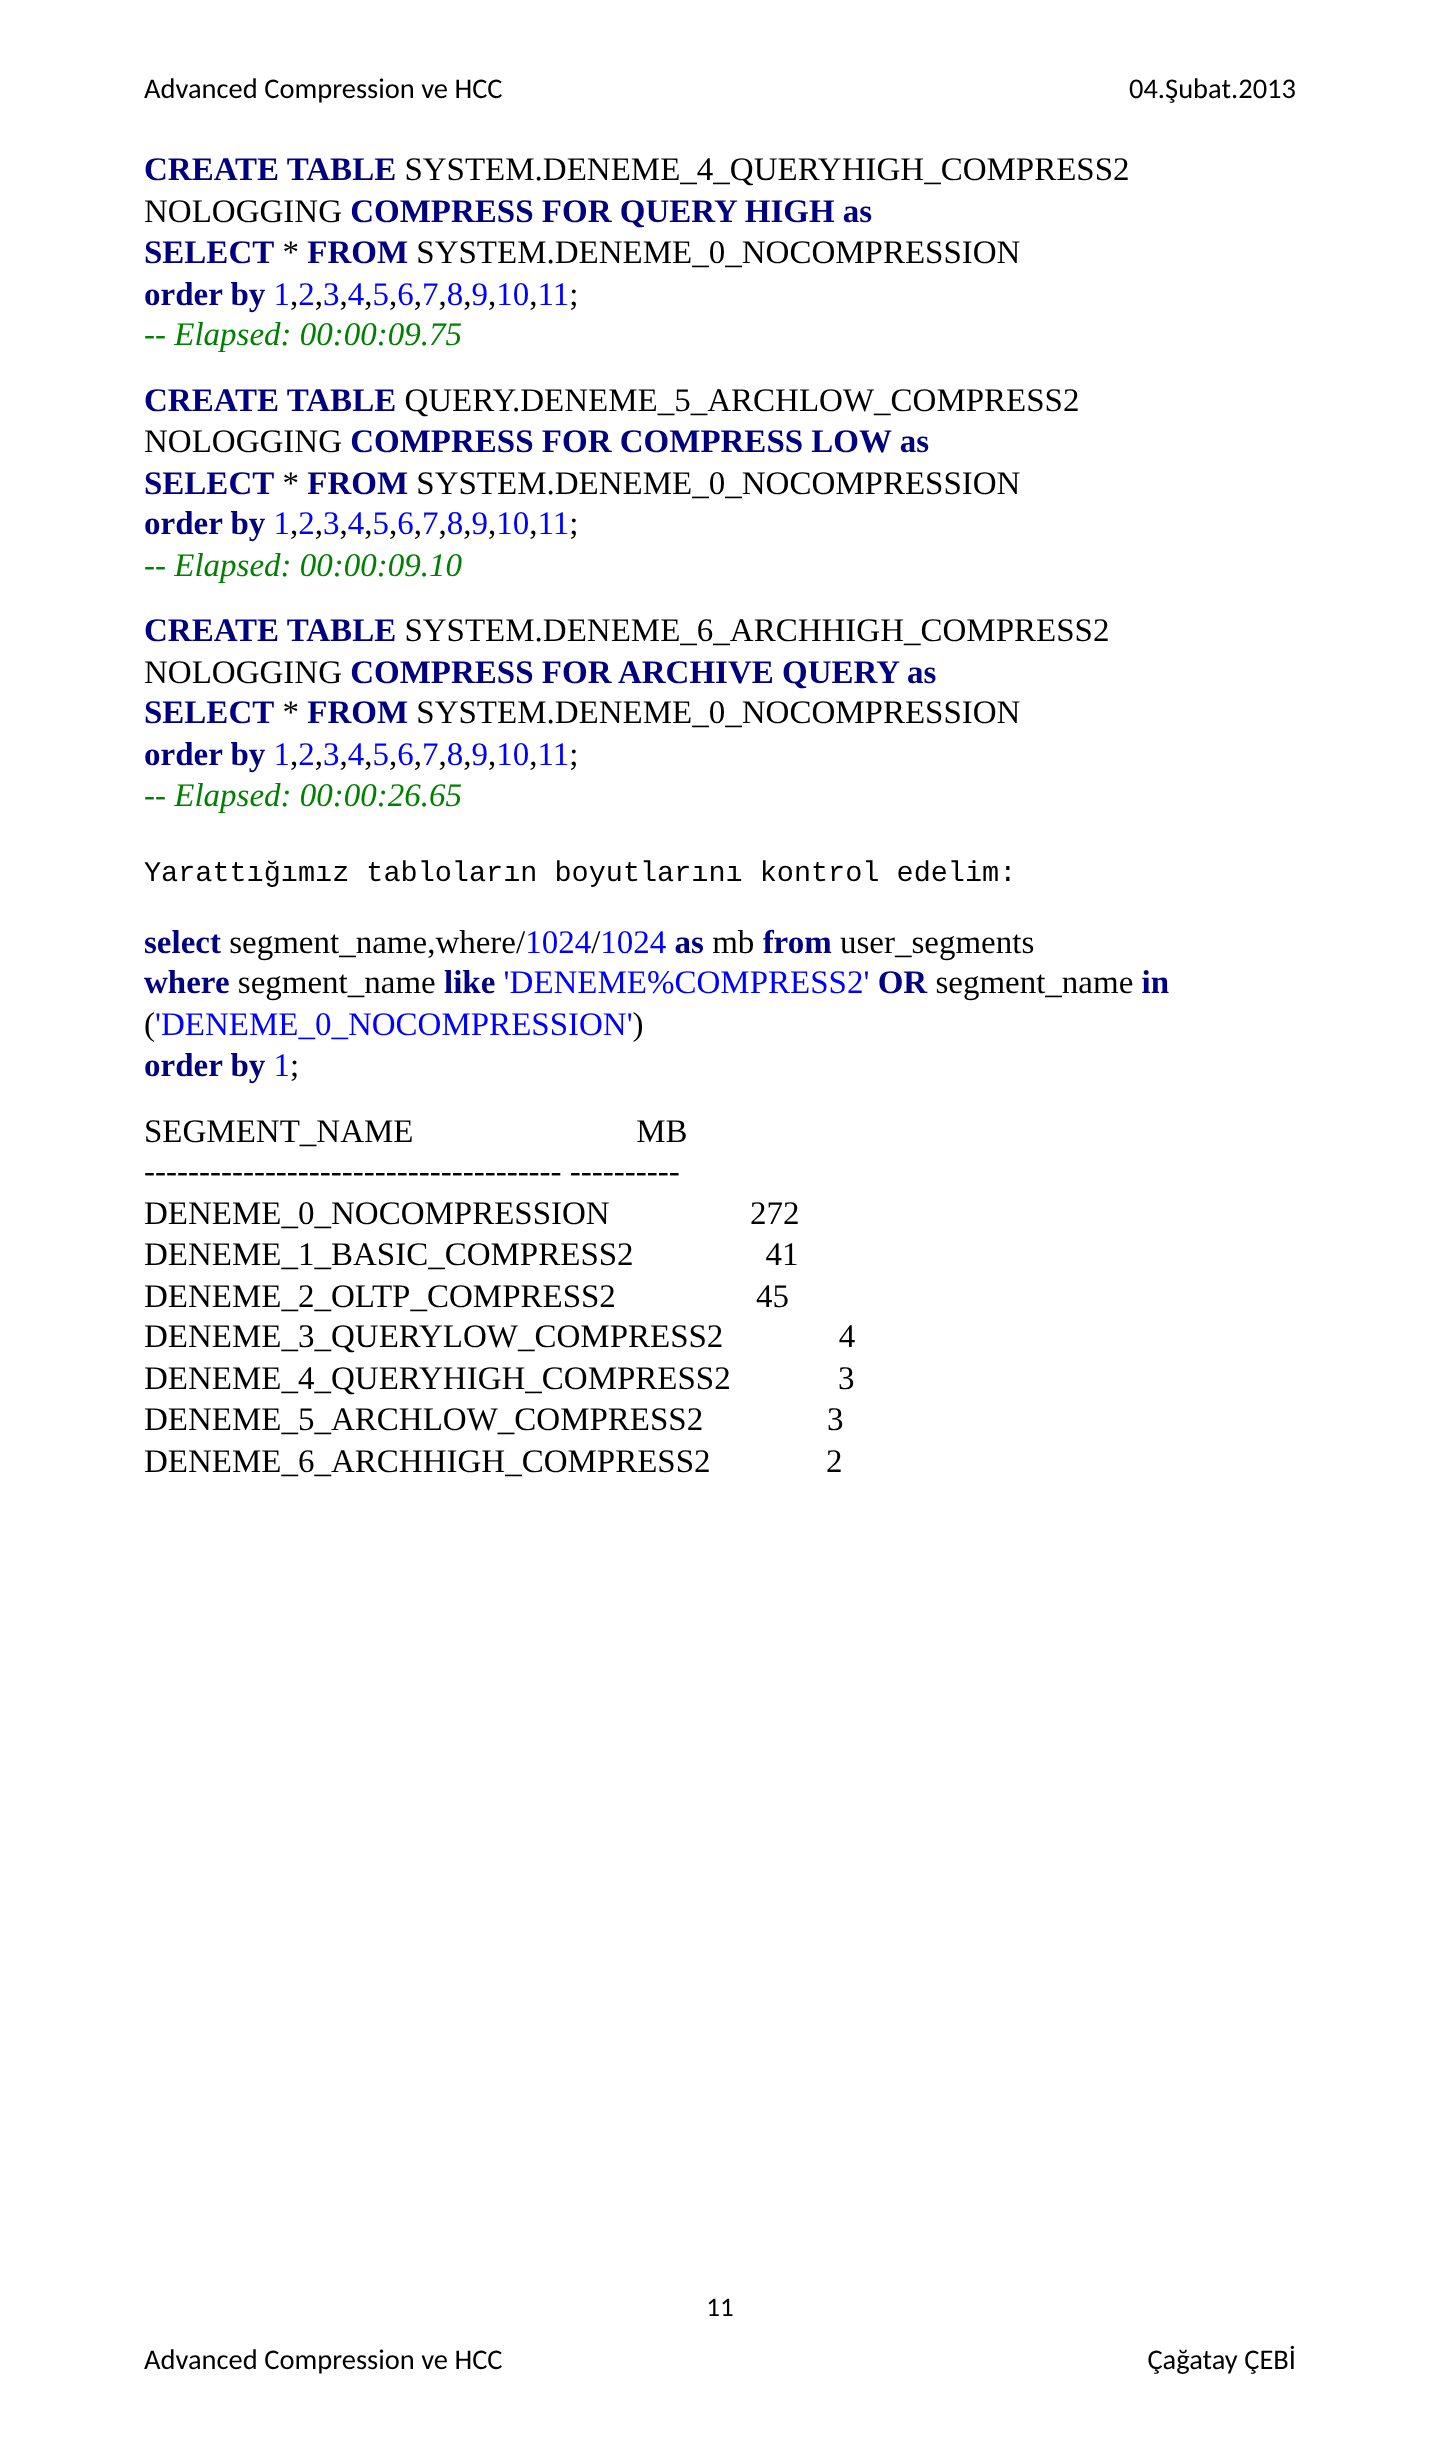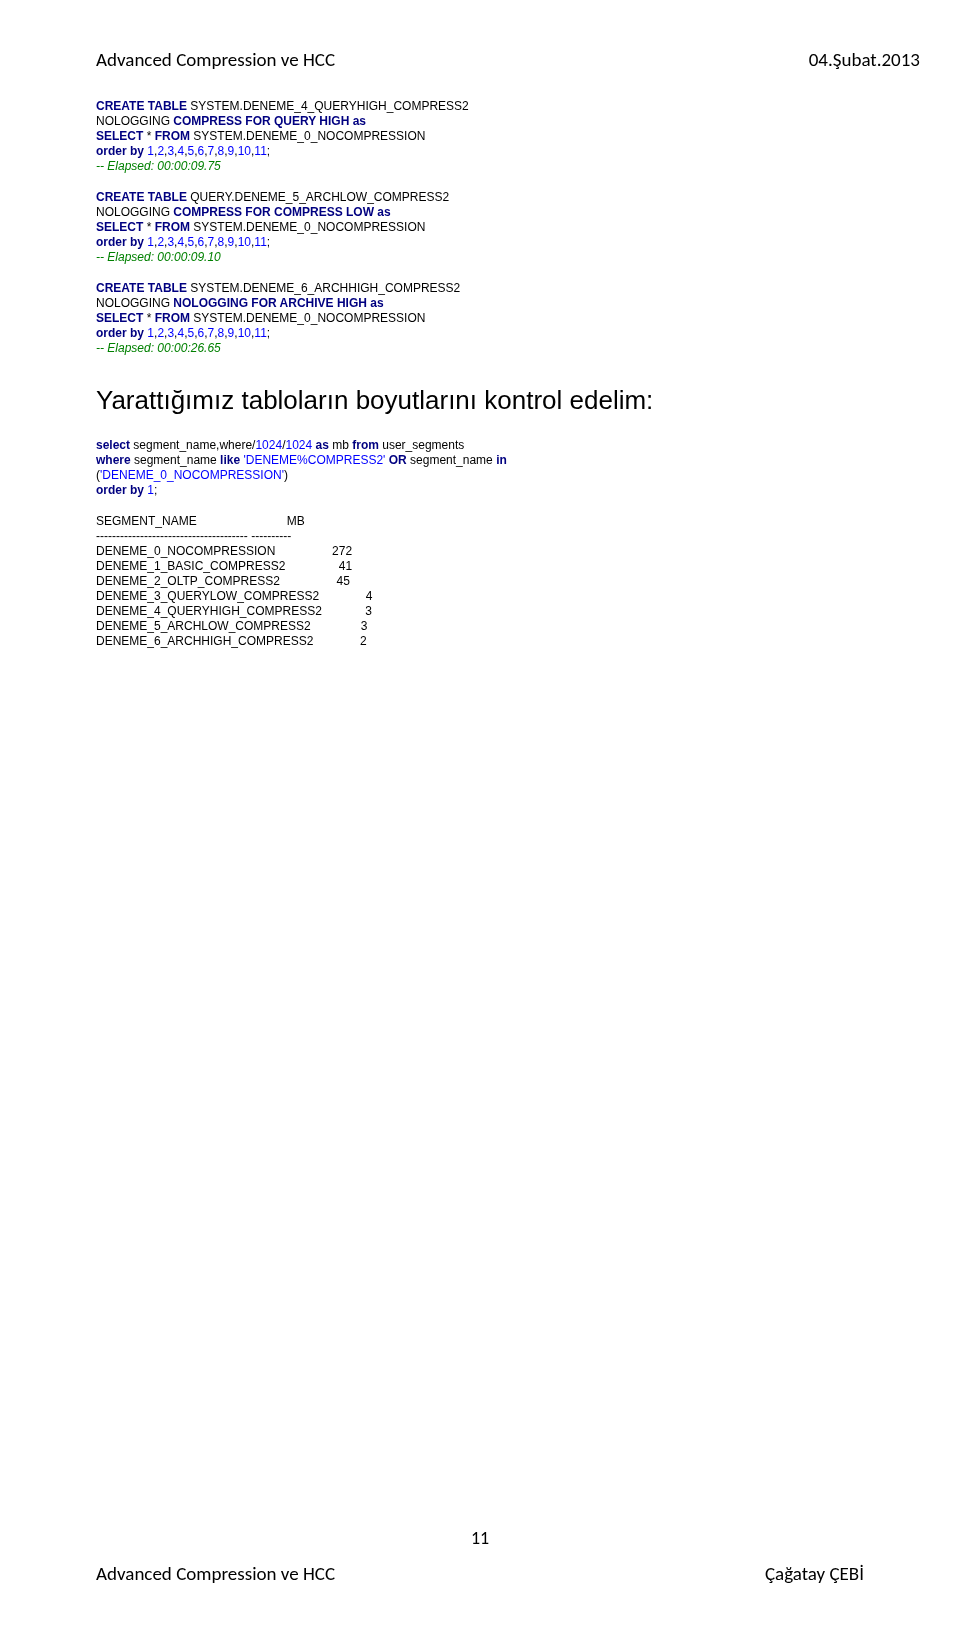--- a/index.html
+++ b/index.html
@@ -5,47 +5,47 @@
   @page { margin: 0; }
   html, body {
     margin: 0;
     padding: 0;
     background: #ffffff;
   }
   .page {
     width: 960px;
     min-height: 1633px;
     box-sizing: border-box;
-    padding: 48px 40px 48px 96px;
+    padding: 48px 96px 48px 96px;
     font-family: Calibri, Arial, sans-serif;
     font-size: 18px;
     color: #000;
     position: relative;
   }
   .header-row {
     display: flex;
     justify-content: space-between;
     font-size: 19px;
     color: #000;
     margin-bottom: 28px;
   }
   pre.code {
-    font-family: Liberation Sans, sans-serif;
-    font-size: 12px;
+    font-family: Liberation Serif, serif;
+    font-size: 22px;
     line-height: 1.25;
     white-space: pre;
     margin: 16px 0 8px 0;
   }
   .kw { color: #000080; font-weight: bold; }
   .num { color: #0000ff; }
   .str { color: #0000ff; }
   .cmt { color: #008000; font-style: italic; }
   .body-text {
-    font-family: Liberation Sans, sans-serif;
-    font-size: 26px;
+    font-family: Liberation Mono, monospace;
+    font-size: 19px;
     line-height: 1.7;
     margin: 22px 12px 10px 0;
     text-align: justify;
   }
   .bold { font-weight: bold; }
   .page-num {
     position: absolute;
     bottom: 84px;
     left: 0;
     width: 100%;
@@ -82,21 +82,21 @@
 </pre>
 
   <pre class="code"><span class="kw">CREATE TABLE</span><span> QUERY.DENEME_5_ARCHLOW_COMPRESS2</span>
 <span>NOLOGGING </span><span class="kw">COMPRESS FOR COMPRESS LOW as</span>
 <span class="kw">SELECT</span><span> * </span><span class="kw">FROM</span><span> SYSTEM.DENEME_0_NOCOMPRESSION</span>
 <span class="kw">order by </span><span class="num">1</span><span>,</span><span class="num">2</span><span>,</span><span class="num">3</span><span>,</span><span class="num">4</span><span>,</span><span class="num">5</span><span>,</span><span class="num">6</span><span>,</span><span class="num">7</span><span>,</span><span class="num">8</span><span>,</span><span class="num">9</span><span>,</span><span class="num">10</span><span>,</span><span class="num">11</span><span>;</span>
 <span class="cmt">-- Elapsed: 00:00:09.10</span>
 </pre>
 
   <pre class="code"><span class="kw">CREATE TABLE</span><span> SYSTEM.DENEME_6_ARCHHIGH_COMPRESS2</span>
-<span>NOLOGGING </span><span class="kw">NOLOGGING FOR ARCHIVE HIGH as</span>
+<span>NOLOGGING </span><span class="kw">COMPRESS FOR ARCHIVE QUERY as</span>
 <span class="kw">SELECT</span><span> * </span><span class="kw">FROM</span><span> SYSTEM.DENEME_0_NOCOMPRESSION</span>
 <span class="kw">order by </span><span class="num">1</span><span>,</span><span class="num">2</span><span>,</span><span class="num">3</span><span>,</span><span class="num">4</span><span>,</span><span class="num">5</span><span>,</span><span class="num">6</span><span>,</span><span class="num">7</span><span>,</span><span class="num">8</span><span>,</span><span class="num">9</span><span>,</span><span class="num">10</span><span>,</span><span class="num">11</span><span>;</span>
 <span class="cmt">-- Elapsed: 00:00:26.65</span>
 </pre>
 
   <p class="body-text">Yarattığımız tabloların boyutlarını kontrol edelim:</p>
 
   <pre class="code"><span class="kw">select</span><span> segment_name,where/</span><span class="num">1024</span><span>/</span><span class="num">1024</span><span> </span><span class="kw">as</span><span> mb </span><span class="kw">from</span><span> user_segments</span>
 <span class="kw">where</span><span> segment_name </span><span class="kw">like</span><span> </span><span class="str">'DENEME%COMPRESS2'</span><span> </span><span class="kw">OR</span><span> segment_name </span><span class="kw">in</span>
 <span>(</span><span class="str">'DENEME_0_NOCOMPRESSION'</span><span>)</span>

